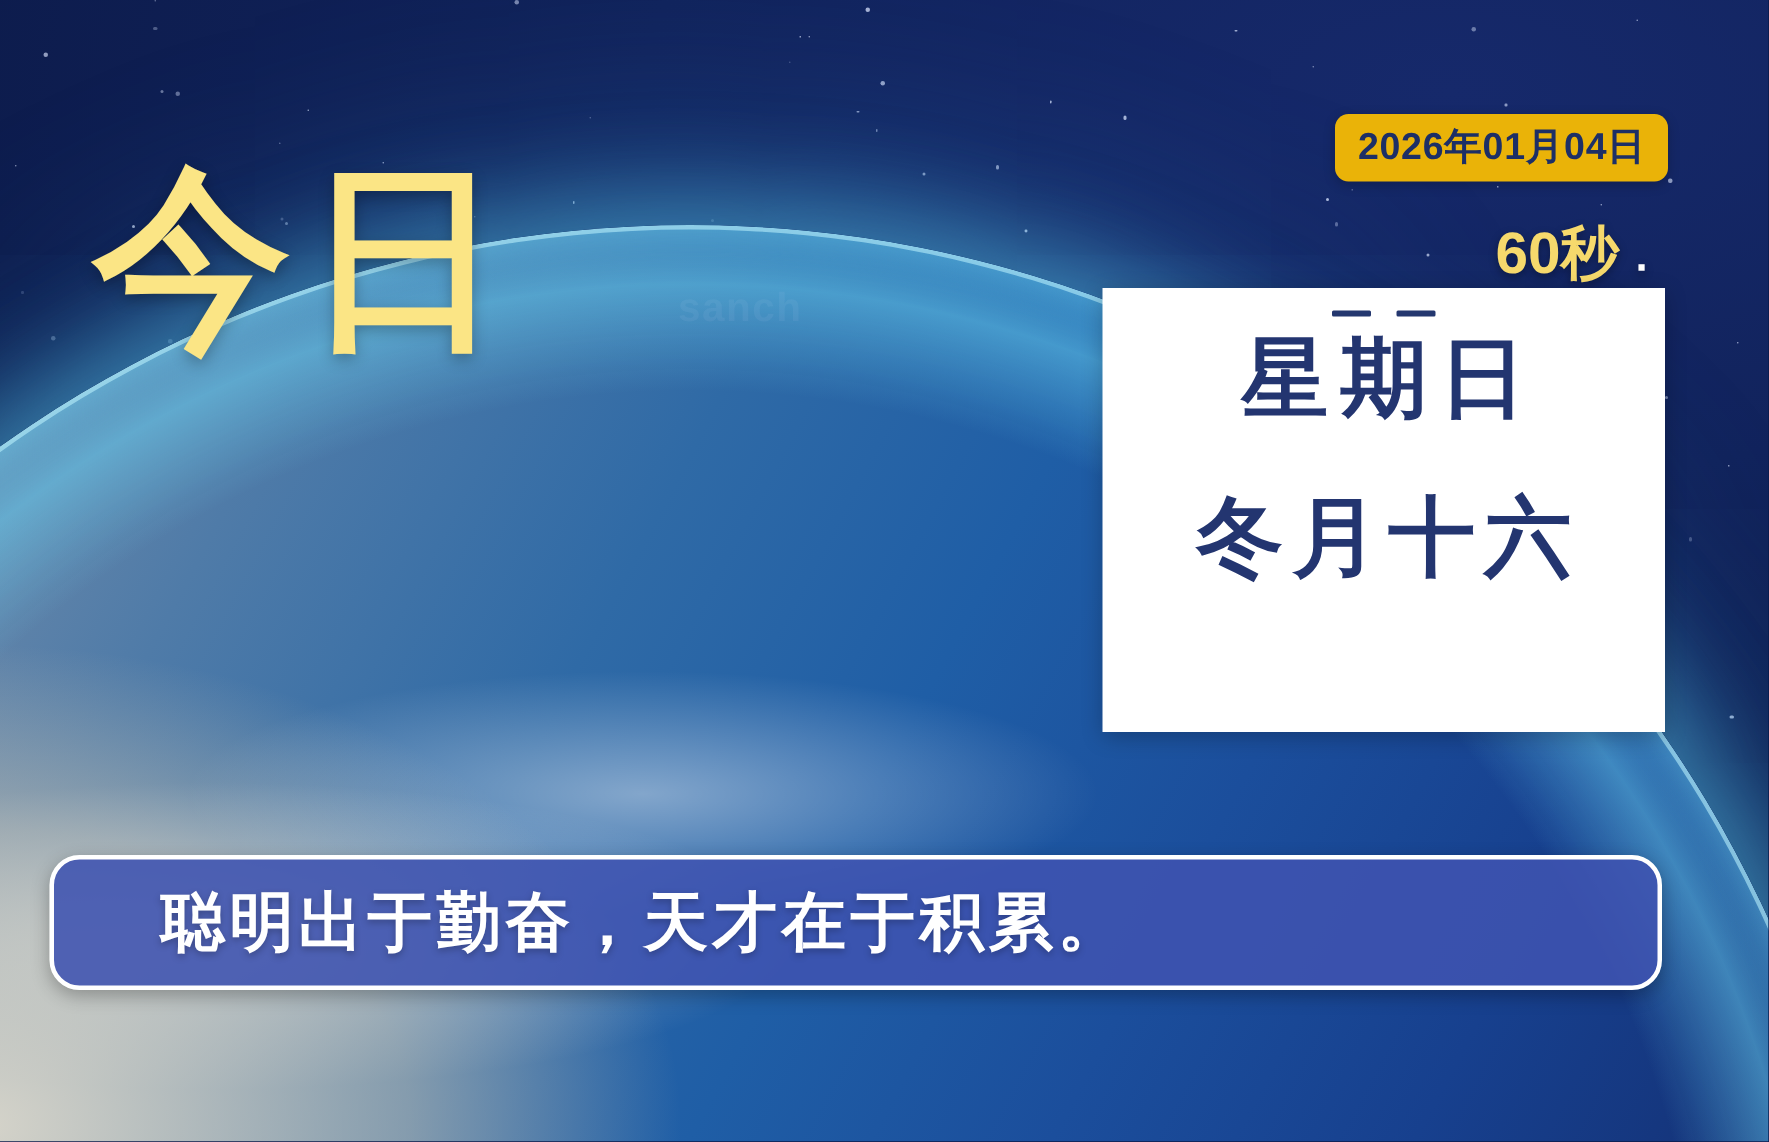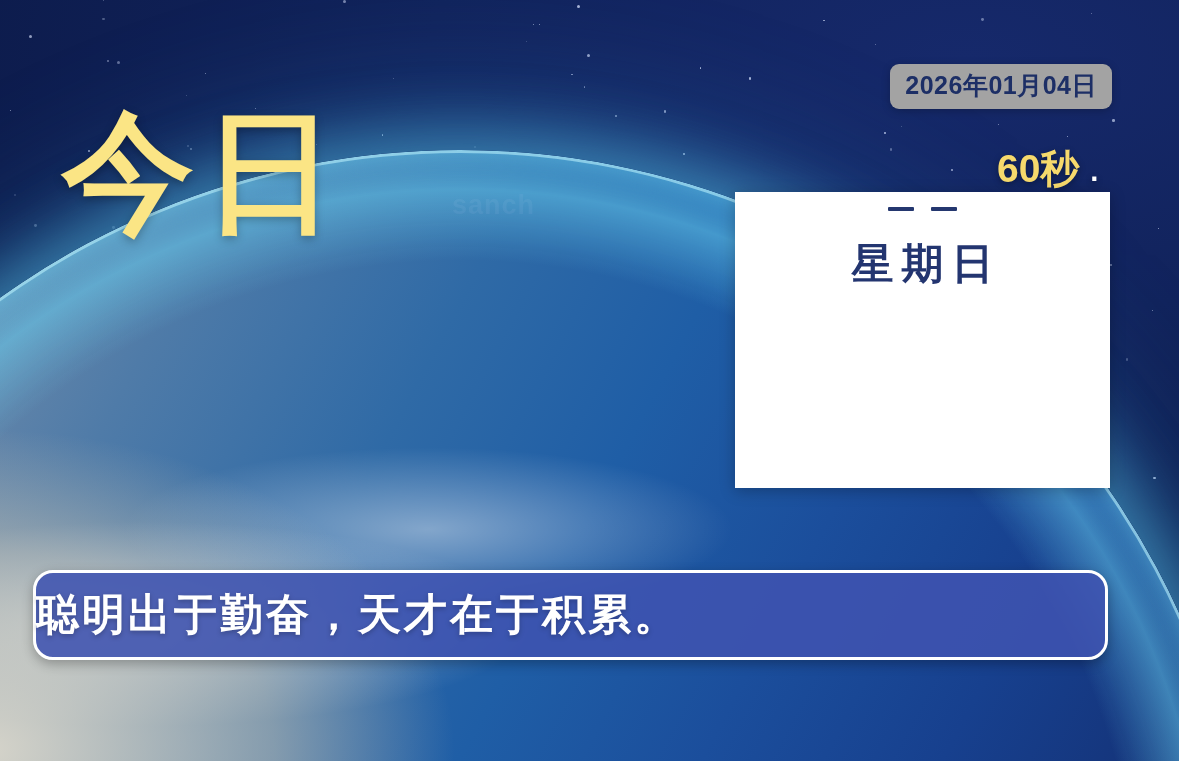--- a/index.html
+++ b/index.html
@@ -100,22 +100,22 @@
     text-shadow:0 3px 10px rgba(0,0,0,.28);
   }
   .hl-2{
     font-size:138px; line-height:1.02; font-weight:900;
     color:#f2f3f5; letter-spacing:4px; margin-top:-6px;
     text-shadow:0 4px 14px rgba(10,25,70,.45);
   }
 
   
   .date-pill{
-    position:absolute; right:67px; top:64px;
-    background:#a3a3a3; color:#1d2f66;
+    position:absolute; right:67px; top:76px;
+    background:#eab308; color:#1d2f66;
     font-size:25px; font-weight:700; letter-spacing:.5px;
     padding:5px 15px 7px; border-radius:9px;
     box-shadow:0 2px 8px rgba(0,0,0,.22);
     white-space:nowrap;
   }
 
   
   .tagline{
     position:absolute; right:72px; top:142px;
     display:flex; align-items:flex-end; gap:2px;
@@ -139,43 +139,44 @@
   .issue{
     display:flex;align-items:center;justify-content:center;gap:17px;
     color:#24376f; font-size:31px; font-weight:700; letter-spacing:1px;
     margin-top:4px;
   }
   .issue .dash{
     display:inline-block;width:26px;height:4px;background:#24376f;border-radius:1px;
     transform:translateY(-3px);
   }
   .weekday{
-    color:#233570; font-size:42px; font-weight:900; letter-spacing:8px;
-    margin-top:22px; text-indent:8px;
+    color:#233570; font-size:58px; font-weight:900; letter-spacing:8px;
+    text-indent:8px;
   }
   .lunar{
     color:#233570; font-size:58px; font-weight:900; letter-spacing:6px;
     margin-top:28px; text-indent:6px;
   }
 
   
   .quote-bar{
     position:absolute;
     left:33px; top:570px; width:1075px; height:90px;
     background:rgba(63,83,176,.88);
     border:3px solid #ffffff;
     border-radius:20px;
     display:flex; align-items:center;
     box-shadow:0 4px 12px rgba(0,0,0,.28);
   }
   .quote-text{
     color:#ffffff; font-size:43px; font-weight:900;
-    letter-spacing:3px; 
+    letter-spacing:3px; padding-left:35px;
     text-shadow:0 2px 5px rgba(0,0,0,.25);
     white-space:nowrap;
+    margin-left:36px;
   }
 </style>
 </head>
 <body>
 
 <div id="stage">
 
   <div class="sky"></div>
   <div class="stars" id="starfield">
       <i style="left:107.2px;top:60.0px;width:2.0px;height:2.0px;opacity:0.47;"></i>
@@ -276,19 +277,20 @@
     <span class="tag-sec">60秒</span>
     <span class="tag-dot">·</span>
   </div>
 
   <div class="card">
     <div class="issue">
       <span class="dash"></span>
       <span class="dash"></span>
     </div>
     <div class="weekday">星期日</div>
+    <div class="lunar">冬月十六</div>
   </div>
 
   <div class="quote-bar">
     <div class="quote-text">聪明出于勤奋，天才在于积累。</div>
   </div>
 
 </div>
 
 </body></html>

